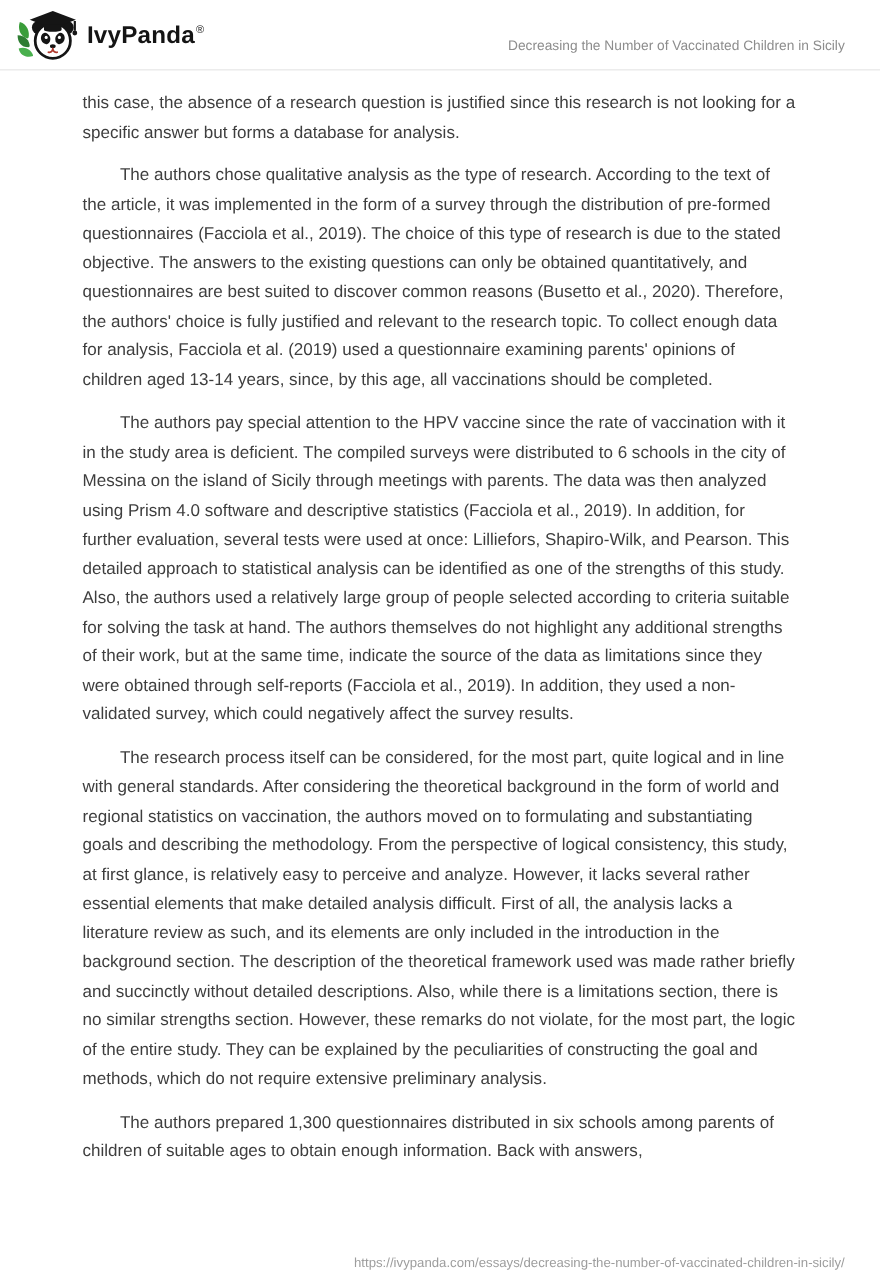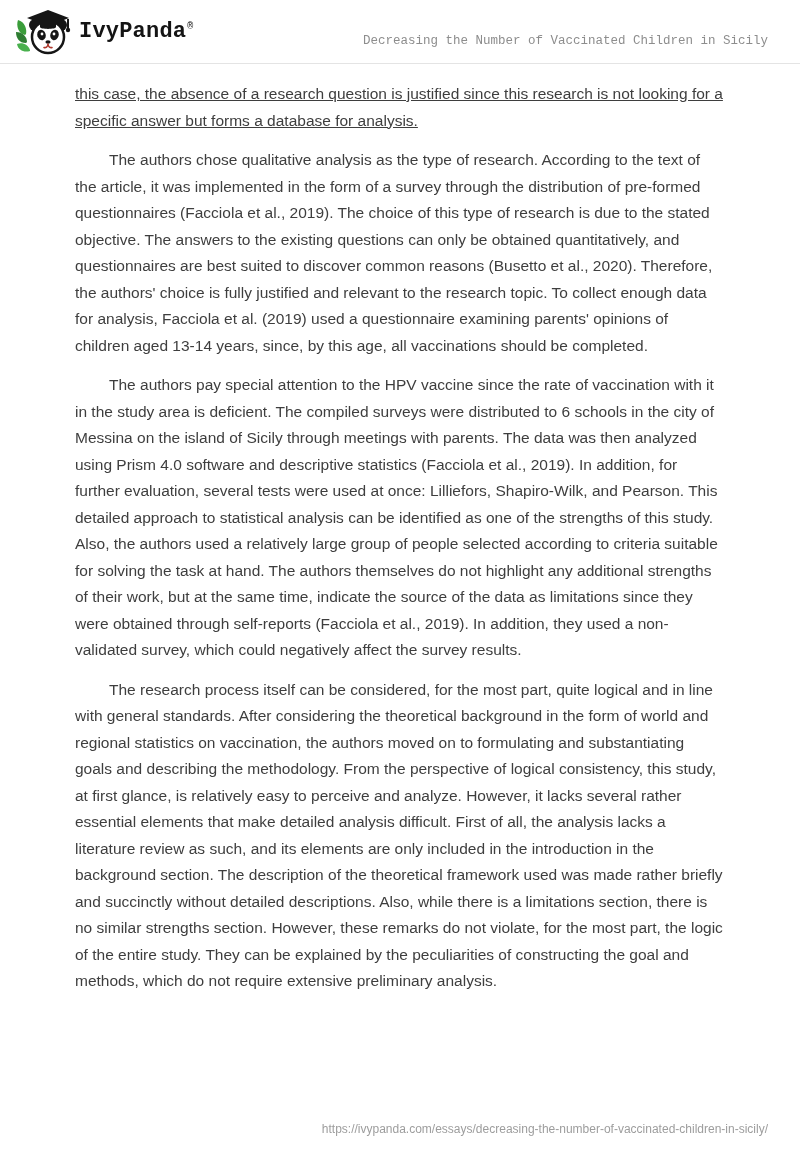--- a/index.html
+++ b/index.html
@@ -7,37 +7,36 @@
   body {
     width: 800px; height: 1160px;
     position: relative; overflow: hidden;
     font-family: "Liberation Sans", "DejaVu Sans", sans-serif;
     color: #3e3e3e;
   }
   .page-header {
     display: flex; align-items: center; justify-content: space-between;
     height: 64px; padding: 6px 32px 6px 14px;
     border-bottom: 1px solid #e4e4e4;
-    font-family: Liberation Mono, monospace;
   }
   .brand { display: flex; align-items: center; gap: 7px; cursor: pointer; }
   .logo-icon { display: inline-flex; width: 58px; height: 48px; }
   .logo-icon svg { width: 100%; height: 100%; }
   .brand-name { font-size: 22px; font-weight: 700; color: #141414; letter-spacing: .2px; }
   .reg { font-size: 10px; font-weight: 400; vertical-align: super; margin-left: 1px; }
   .doc-title { font-size: 12.5px; color: #8d8d8d; align-self: flex-start; margin-top: 28px; }
   .article {
     width: 650px; margin: 17px 0 0 75px;
     font-size: 15.5px; line-height: 26.5px; color: #3e3e3e;
     text-align: left;
   }
   .article p { text-indent: 34px; margin-bottom: 13px; }
-  .article p.first { text-indent: 0; text-decoration: underline; }
+  .article p.first { text-indent: 0; }
   .page-footer {
-    position: absolute; right: 32px; bottom: 24px;
+    position: absolute; right: 32px; bottom: 5px;
     font-size: 12px; color: #9d9d9d;
   }
   .footer-url { cursor: pointer; }
 </style>
 </head>
 <body>
 
 <div class="page">
 
   <header class="page-header">
@@ -71,19 +70,20 @@
       <span class="brand-name"><span>IvyPanda</span><sup class="reg">®</sup></span>
     </div>
     <div class="doc-title">Decreasing the Number of Vaccinated Children in Sicily</div>
   </header>
 
   <main class="article">
     <p class="first">this case, the absence of a research question is justified since this research is not looking for a specific answer but forms a database for analysis.</p>
     <p>The authors chose qualitative analysis as the type of research. According to the text of the article, it was implemented in the form of a survey through the distribution of pre-formed questionnaires (Facciola et al., 2019). The choice of this type of research is due to the stated objective. The answers to the existing questions can only be obtained quantitatively, and questionnaires are best suited to discover common reasons (Busetto et al., 2020). Therefore, the authors' choice is fully justified and relevant to the research topic. To collect enough data for analysis, Facciola et al. (2019) used a questionnaire examining parents' opinions of children aged 13-14 years, since, by this age, all vaccinations should be completed.</p>
     <p>The authors pay special attention to the HPV vaccine since the rate of vaccination with it in the study area is deficient. The compiled surveys were distributed to 6 schools in the city of Messina on the island of Sicily through meetings with parents. The data was then analyzed using Prism 4.0 software and descriptive statistics (Facciola et al., 2019). In addition, for further evaluation, several tests were used at once: Lilliefors, Shapiro-Wilk, and Pearson. This detailed approach to statistical analysis can be identified as one of the strengths of this study. Also, the authors used a relatively large group of people selected according to criteria suitable for solving the task at hand. The authors themselves do not highlight any additional strengths of their work, but at the same time, indicate the source of the data as limitations since they were obtained through self-reports (Facciola et al., 2019). In addition, they used a non-validated survey, which could negatively affect the survey results.</p>
     <p>The research process itself can be considered, for the most part, quite logical and in line with general standards. After considering the theoretical background in the form of world and regional statistics on vaccination, the authors moved on to formulating and substantiating goals and describing the methodology. From the perspective of logical consistency, this study, at first glance, is relatively easy to perceive and analyze. However, it lacks several rather essential elements that make detailed analysis difficult. First of all, the analysis lacks a literature review as such, and its elements are only included in the introduction in the background section. The description of the theoretical framework used was made rather briefly and succinctly without detailed descriptions. Also, while there is a limitations section, there is no similar strengths section. However, these remarks do not violate, for the most part, the logic of the entire study. They can be explained by the peculiarities of constructing the goal and methods, which do not require extensive preliminary analysis.</p>
+    <p>The authors prepared 1,300 questionnaires distributed in six schools among parents of children of suitable ages to obtain enough information. Back with answers,</p>
   </main>
 
   <footer class="page-footer">
     <span class="footer-url">https://ivypanda.com/essays/decreasing-the-number-of-vaccinated-children-in-sicily/</span>
   </footer>
 
 </div>
 
 </body></html>

